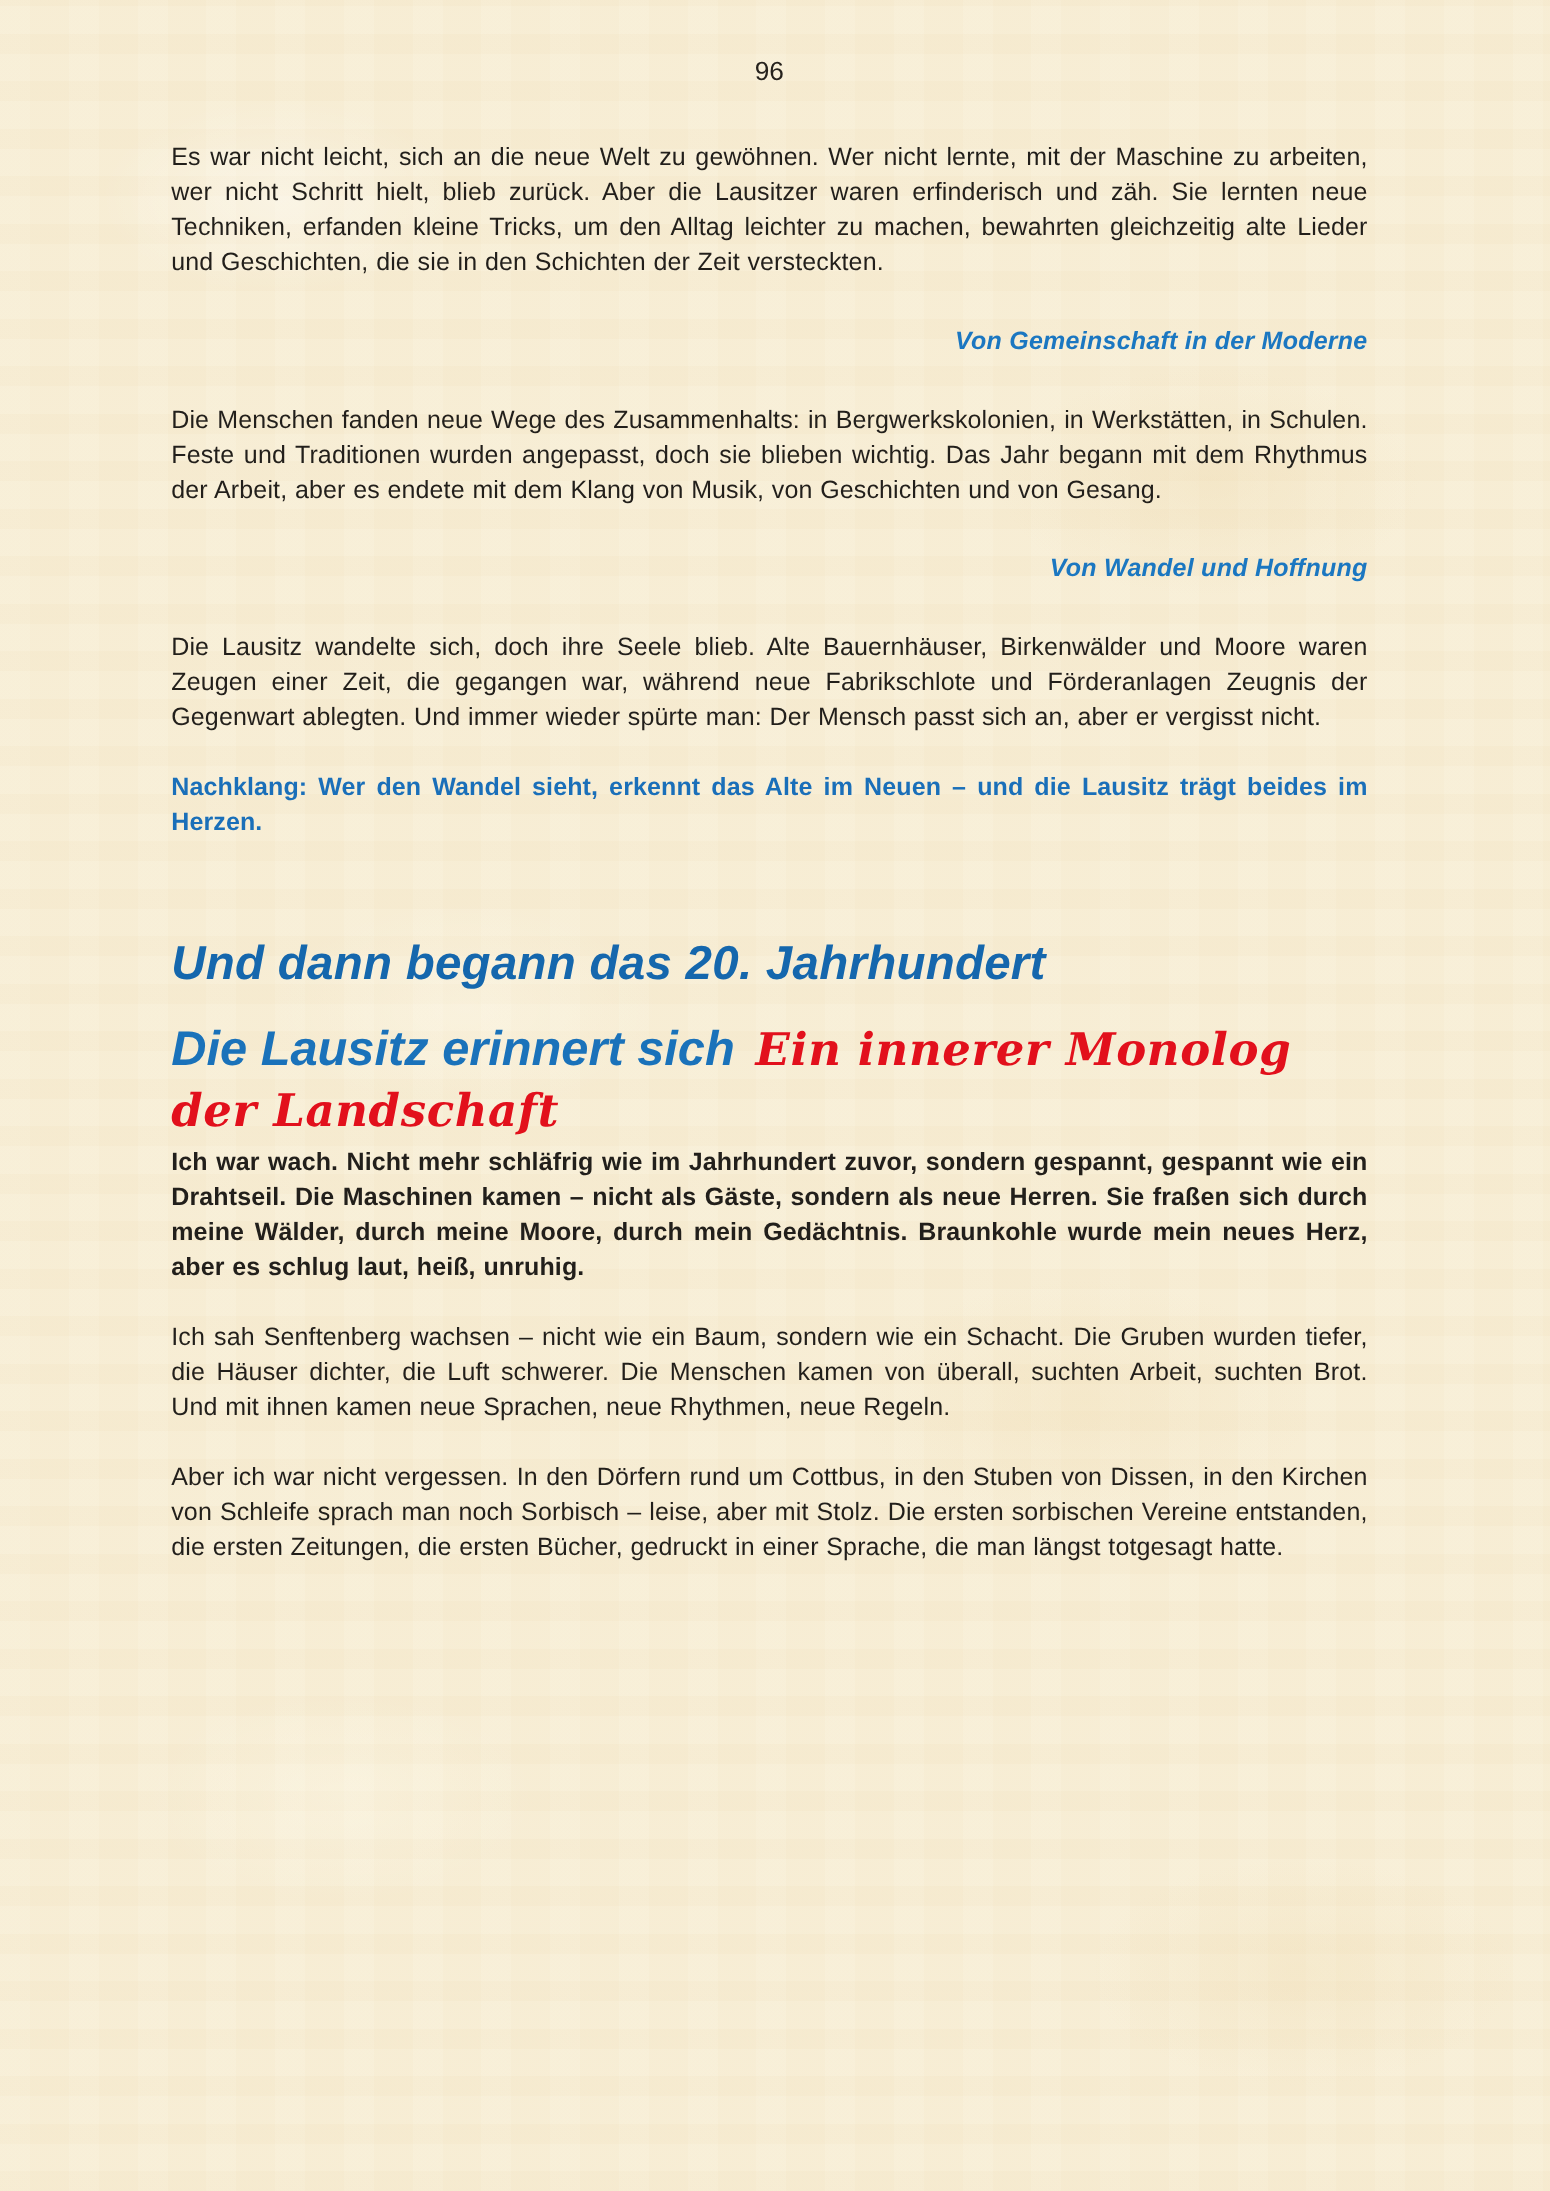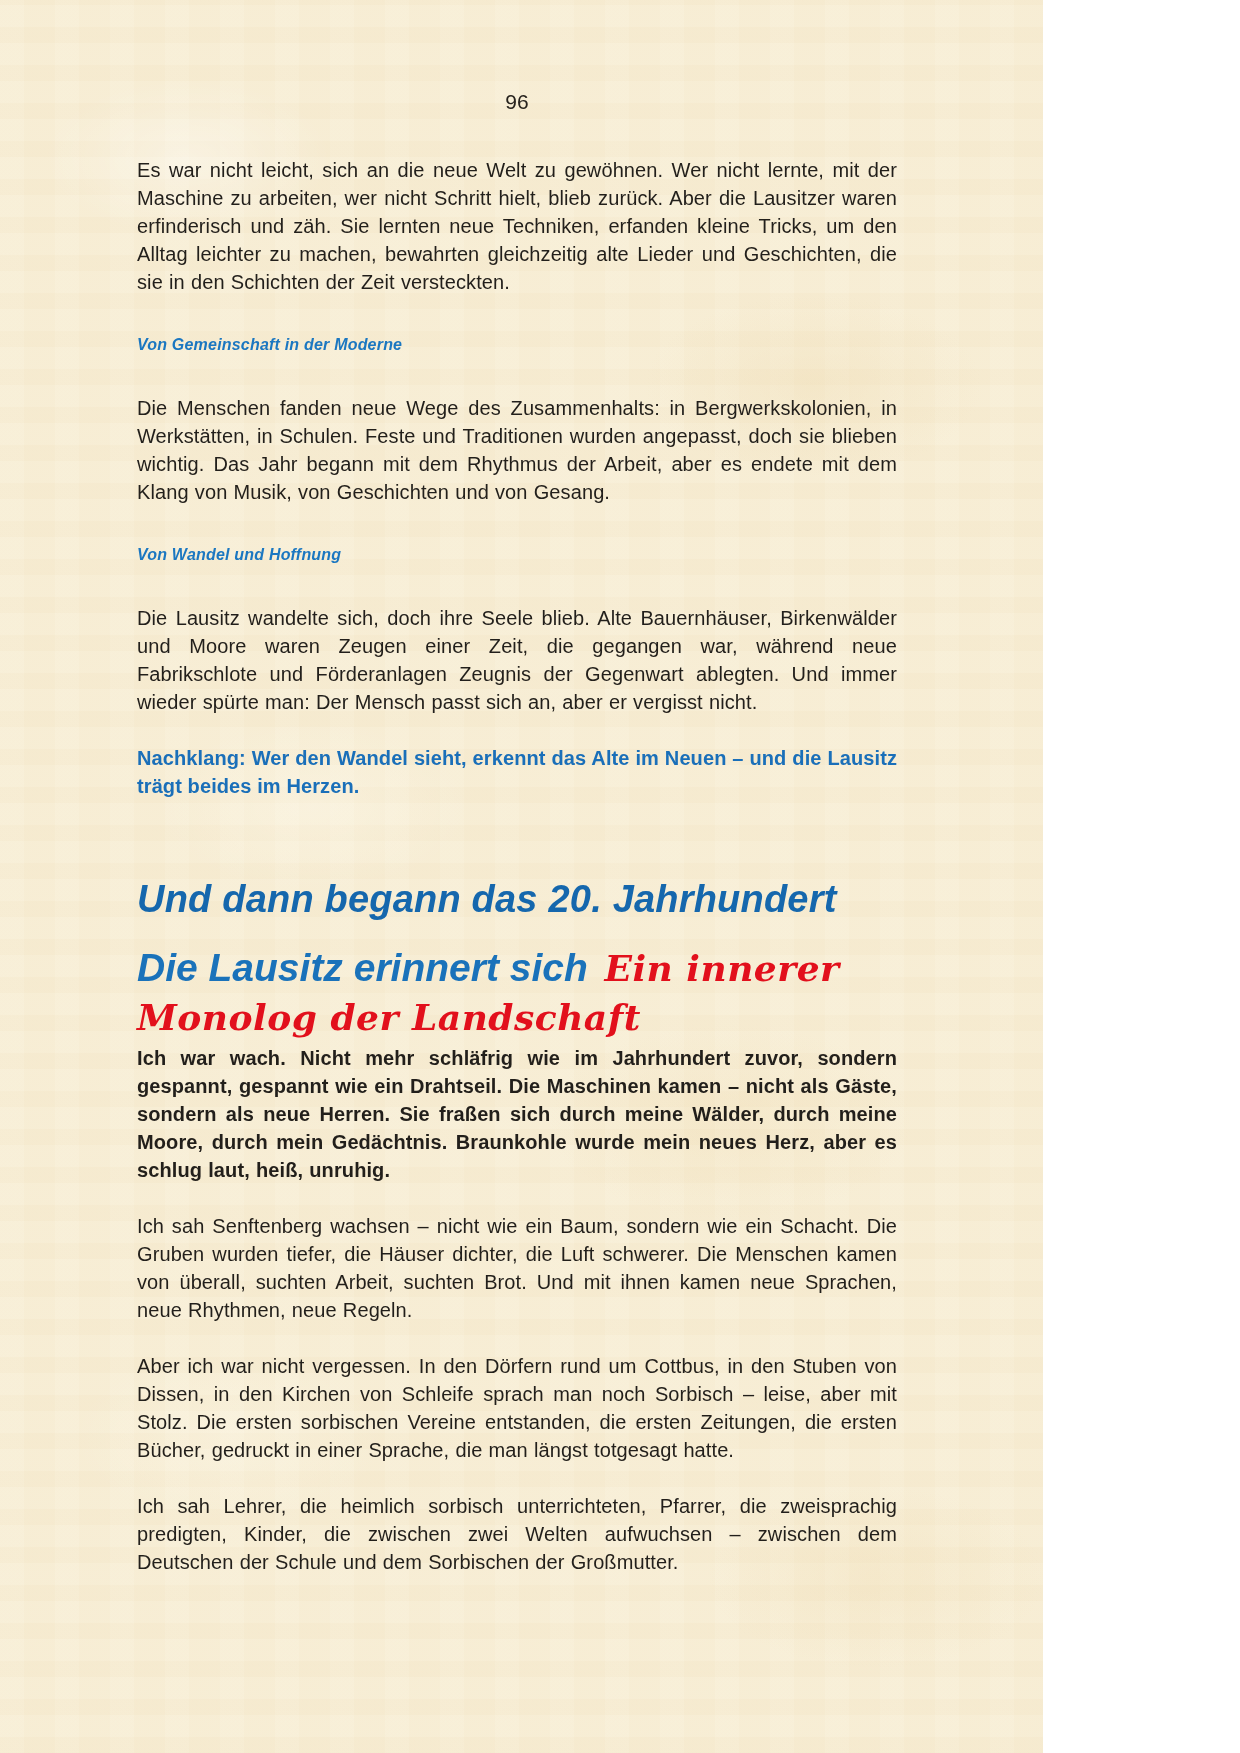--- a/index.html
+++ b/index.html
@@ -9,58 +9,59 @@
   }
   body {
     width: 1240px;
     height: 1753px;
     font-family: "Liberation Sans", sans-serif;
     color: #221f1b;
     overflow: hidden;
   }
   .page {
     position: relative;
-    width: 1043px;
+    width: 1240px;
     height: 1753px;
     box-sizing: border-box;
     background-color: #f8eed5;
     background-image:
       radial-gradient(ellipse 220px 120px at 18% 9%, rgba(255,255,255,0.35), transparent 65%),
       radial-gradient(ellipse 260px 140px at 78% 22%, rgba(236,214,168,0.28), transparent 65%),
       radial-gradient(ellipse 240px 130px at 30% 46%, rgba(255,252,242,0.30), transparent 65%),
       radial-gradient(ellipse 280px 150px at 70% 64%, rgba(238,216,170,0.25), transparent 65%),
       radial-gradient(ellipse 240px 130px at 22% 82%, rgba(255,252,240,0.28), transparent 65%),
       radial-gradient(ellipse 260px 140px at 84% 90%, rgba(238,217,172,0.26), transparent 65%),
       repeating-linear-gradient(0deg, rgba(221,196,150,0.05) 0 16px, rgba(255,255,255,0.04) 16px 38px),
       repeating-linear-gradient(90deg, rgba(255,255,255,0.04) 0 24px, rgba(223,199,152,0.04) 24px 55px);
-    padding: 88px 146px 0 137px;
+    padding: 44px 146px 0 137px;
   }
   .page-number {
     text-align: center;
     font-size: 21px;
     line-height: 28px;
     margin: 0 0 40px 0;
     color: #26221d;
   }
   p.body-text {
     font-size: 20px;
     line-height: 28px;
     text-align: justify;
     margin: 0 0 28px 0;
     letter-spacing: 0.1px;
     word-spacing: 0.5px;
   }
   h3.section-heading {
     color: #1b77c1;
-    font-size: 16px;
+    font-size: 20px;
     line-height: 30px;
     font-weight: bold;
     font-style: italic;
     margin: 34px 0 34px 0;
     letter-spacing: 0.2px;
+    text-align: right;
   }
   p.nachklang {
     color: #1a6fb9;
     font-size: 20px;
     line-height: 28px;
     font-weight: bold;
     text-align: justify;
     margin: 24px 0 0 0;
     letter-spacing: 0.1px;
   }
@@ -124,15 +125,14 @@
     <span class="subheading-blue">Die Lausitz erinnert sich</span>
     <span class="subheading-red">Ein innerer Monolog der Landschaft</span>
   </h2>
 
   <p class="body-text after-subheading">Ich war wach. Nicht mehr schläfrig wie im Jahrhundert zuvor, sondern gespannt, gespannt wie ein Drahtseil. Die Maschinen kamen – nicht als Gäste, sondern als neue Herren. Sie fraßen sich durch meine Wälder, durch meine Moore, durch mein Gedächtnis. Braunkohle wurde mein neues Herz, aber es schlug laut, heiß, unruhig.</p>
 
   <p class="body-text">Ich sah Senftenberg wachsen – nicht wie ein Baum, sondern wie ein Schacht. Die Gruben wurden tiefer, die Häuser dichter, die Luft schwerer. Die Menschen kamen von überall, suchten Arbeit, suchten Brot. Und mit ihnen kamen neue Sprachen, neue Rhythmen, neue Regeln.</p>
 
   <p class="body-text">Aber ich war nicht vergessen. In den Dörfern rund um Cottbus, in den Stuben von Dissen, in den Kirchen von Schleife sprach man noch Sorbisch – leise, aber mit Stolz. Die ersten sorbischen Vereine entstanden, die ersten Zeitungen, die ersten Bücher, gedruckt in einer Sprache, die man längst totgesagt hatte.</p>
 
-  <p class="body-text">Ich sah Lehrer, die heimlich sorbisch unterrichteten, Pfarrer, die zweisprachig predigten, Kinder, die zwischen zwei Welten aufwuchsen – zwischen dem Deutschen der Schule und dem Sorbischen der Großmutter.</p>
 
 </div>
 
 </body></html>

